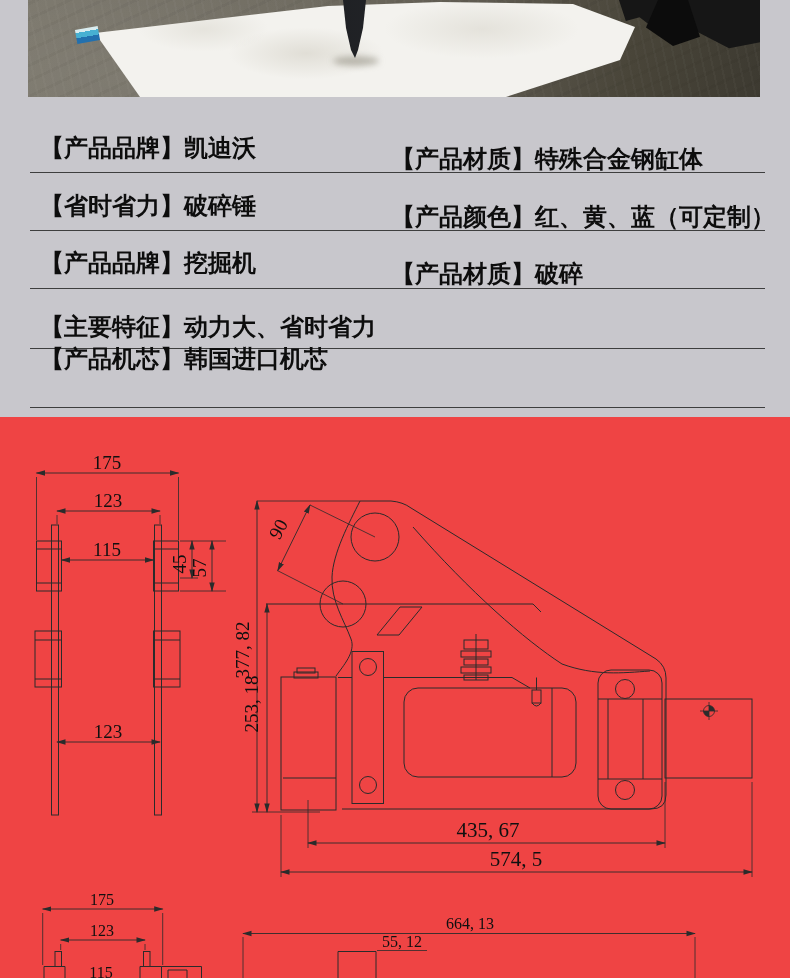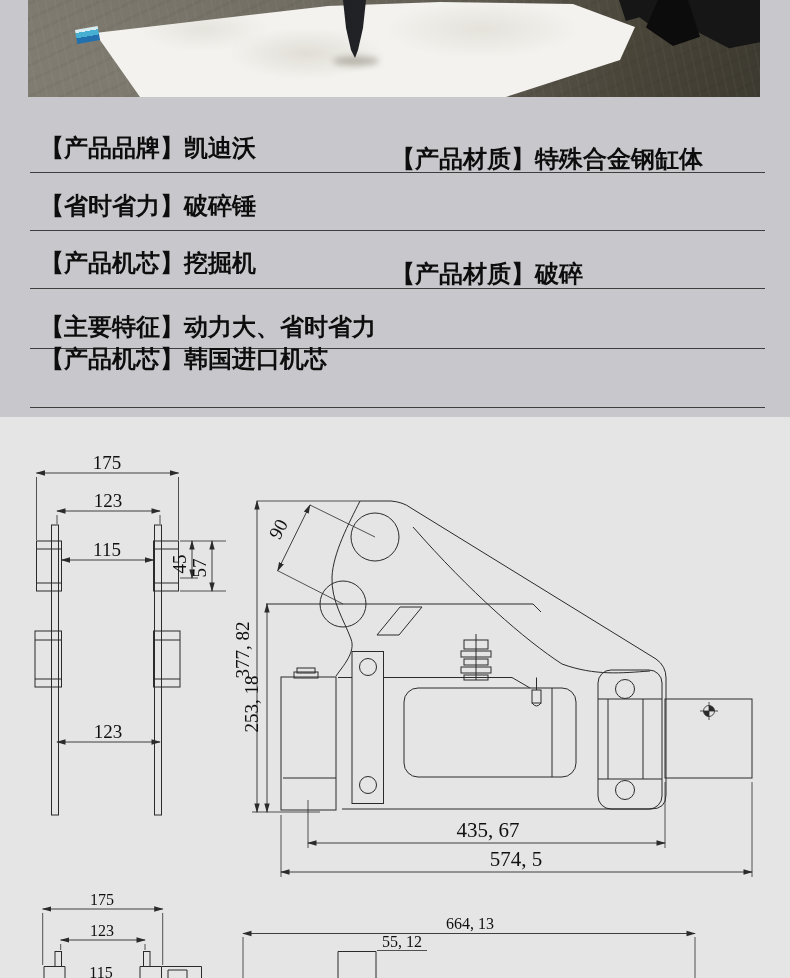--- a/index.html
+++ b/index.html
@@ -34,21 +34,21 @@
               background:rgba(120,115,100,.45);filter:blur(3px);}
 
   
   .spec-row{position:absolute;left:0;width:790px;height:30px;color:#0d0d0d;
             font-size:24px;font-weight:600;line-height:30px;white-space:nowrap;text-align:right;}
   .spec-left{position:absolute;left:40px;top:0;}
   .spec-right{position:absolute;left:391px;top:0;margin-top:11px;}
   .sep{position:absolute;left:30px;width:735px;height:1px;background:#3e3e3e;}
 
   
-  .drawing{position:absolute;left:0;top:417px;width:790px;height:561px;background:#e5e5e5;}
+  .drawing{position:absolute;left:0;top:417px;width:790px;height:561px;background:#ef4444;}
   .ln{stroke:#2b2b2b;stroke-width:1;fill:none;}
   .thin{stroke:#2b2b2b;stroke-width:0.8;fill:none;}
   .dim{stroke:#2b2b2b;stroke-width:0.9;fill:none;marker-start:url(#arr);marker-end:url(#arr);}
   .dt{font-family:"Liberation Serif",serif;font-size:19px;fill:#101010;}
   .dtb{font-family:"Liberation Serif",serif;font-size:21px;fill:#101010;}
   .dts{font-family:"Liberation Serif",serif;font-size:16px;fill:#101010;}
   .fillb{fill:#2b2b2b;stroke:none;}
 </style>
 </head>
 <body>
@@ -68,24 +68,25 @@
   </div>
 
   <div>
     <div class="spec-row" style="top:133px">
       <span class="spec-left">【产品品牌】凯迪沃</span>
       <span class="spec-right">【产品材质】特殊合金钢缸体</span>
     </div>
     <div class="sep" style="top:172px"></div>
     <div class="spec-row" style="top:191px">
       <span class="spec-left">【省时省力】破碎锤</span>
+      <span class="spec-right">【产品颜色】红、黄、蓝（可定制）</span>
     </div>
     <div class="sep" style="top:230px"></div>
     <div class="spec-row" style="top:248px">
-      <span class="spec-left">【产品机芯】挖掘机</span>
+      <span class="spec-left">【产品品牌】挖掘机</span>
       <span class="spec-right">【产品材质】破碎</span>
     </div>
     <div class="sep" style="top:288px"></div>
     <div class="spec-row" style="top:312px">
       <span class="spec-left">【主要特征】动力大、省时省力</span>
     </div>
     <div class="sep" style="top:348px"></div>
     <div class="spec-row" style="top:344px">
       <span class="spec-left">【产品机芯】韩国进口机芯</span>
     </div>

